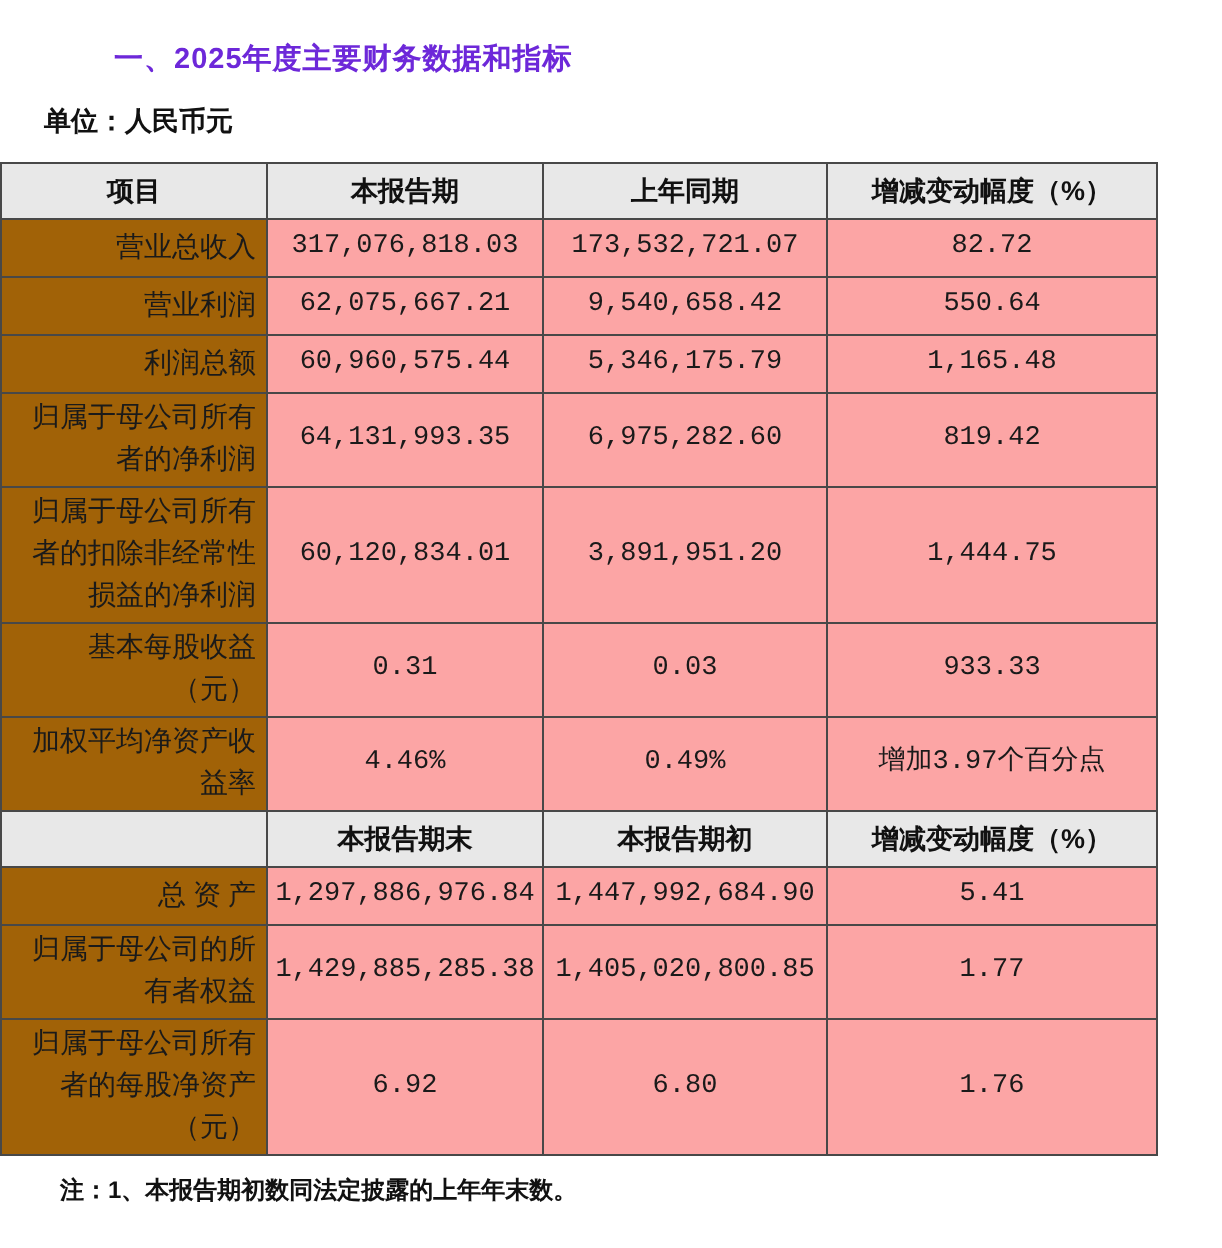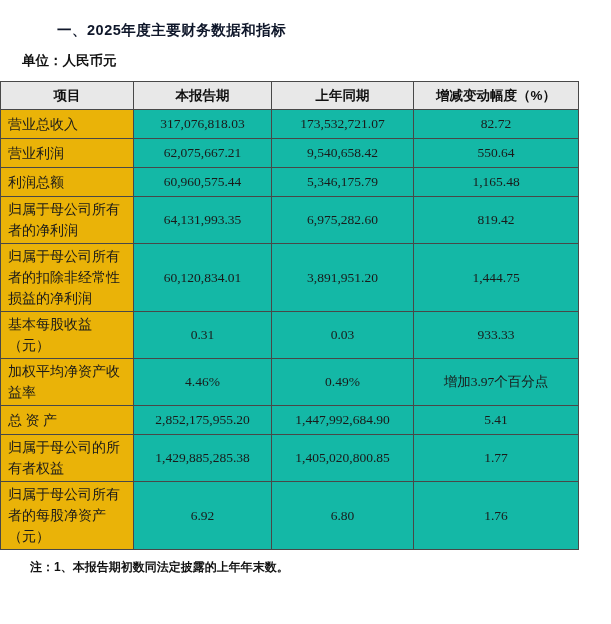--- a/index.html
+++ b/index.html
@@ -13,21 +13,21 @@
     overflow: hidden;
     color: #1a1a1a;
     font-family: "Liberation Serif", "DejaVu Serif", serif;
   }
   .doc-title {
     margin: 22px 0 0 57px;
     font-family: "Liberation Sans", "DejaVu Sans", sans-serif;
     font-weight: bold;
     font-size: 14.5px;
     line-height: 17px;
-    color: #0f172a;
+    color: #6d28d9;
     letter-spacing: 0.5px;
   }
   .unit-line {
     box-sizing: border-box;
     width: 578px;
     margin: 13px 0 11px 22px;
     padding-right: 20px;
     text-align: left;
     font-family: "Liberation Sans", "DejaVu Sans", sans-serif;
     font-weight: bold;
@@ -48,35 +48,36 @@
     background: #e8e8e8;
     font-family: "Liberation Sans", "DejaVu Sans", sans-serif;
     font-weight: bold;
     font-size: 13.5px;
     height: 27px;
     text-align: center;
     color: #111;
     padding: 0 2px;
   }
   td.label {
-    background: #eab308;
+    background: #a16207;
     font-size: 14px;
     line-height: 21px;
     padding: 2px 5px 2px 7px;
-    text-align: left;
+    text-align: right;
     color: #1a1a1a;
     word-break: break-all;
   }
   td.val {
-    background: #14b8a6;
+    background: #fca5a5;
     text-align: center;
     font-size: 13.5px;
     line-height: 20px;
     color: #1a1a1a;
     padding: 0 2px;
+    font-family: Liberation Mono, monospace;
   }
   tr.single td { height: 24px; }
   .notes {
     margin: 9px 0 0 30px;
     font-family: "Liberation Sans", "DejaVu Sans", sans-serif;
     font-weight: bold;
     font-size: 12px;
     line-height: 17px;
     color: #111;
   }
@@ -140,24 +141,30 @@
     <td class="val">0.03</td>
     <td class="val">933.33</td>
   </tr>
   <tr>
     <td class="label">加权平均净资产收益率</td>
     <td class="val">4.46%</td>
     <td class="val">0.49%</td>
     <td class="val">增加3.97个百分点</td>
   </tr>
 
+  <tr>
+    <th></th>
+    <th>本报告期末</th>
+    <th>本报告期初</th>
+    <th>增减变动幅度（%）</th>
+  </tr>
 
   <tr class="single">
     <td class="label">总&nbsp;资&nbsp;产</td>
-    <td class="val">2,852,175,955.20</td>
+    <td class="val">1,297,886,976.84</td>
     <td class="val">1,447,992,684.90</td>
     <td class="val">5.41</td>
   </tr>
   <tr>
     <td class="label">归属于母公司的所有者权益</td>
     <td class="val">1,429,885,285.38</td>
     <td class="val">1,405,020,800.85</td>
     <td class="val">1.77</td>
   </tr>
   <tr>

